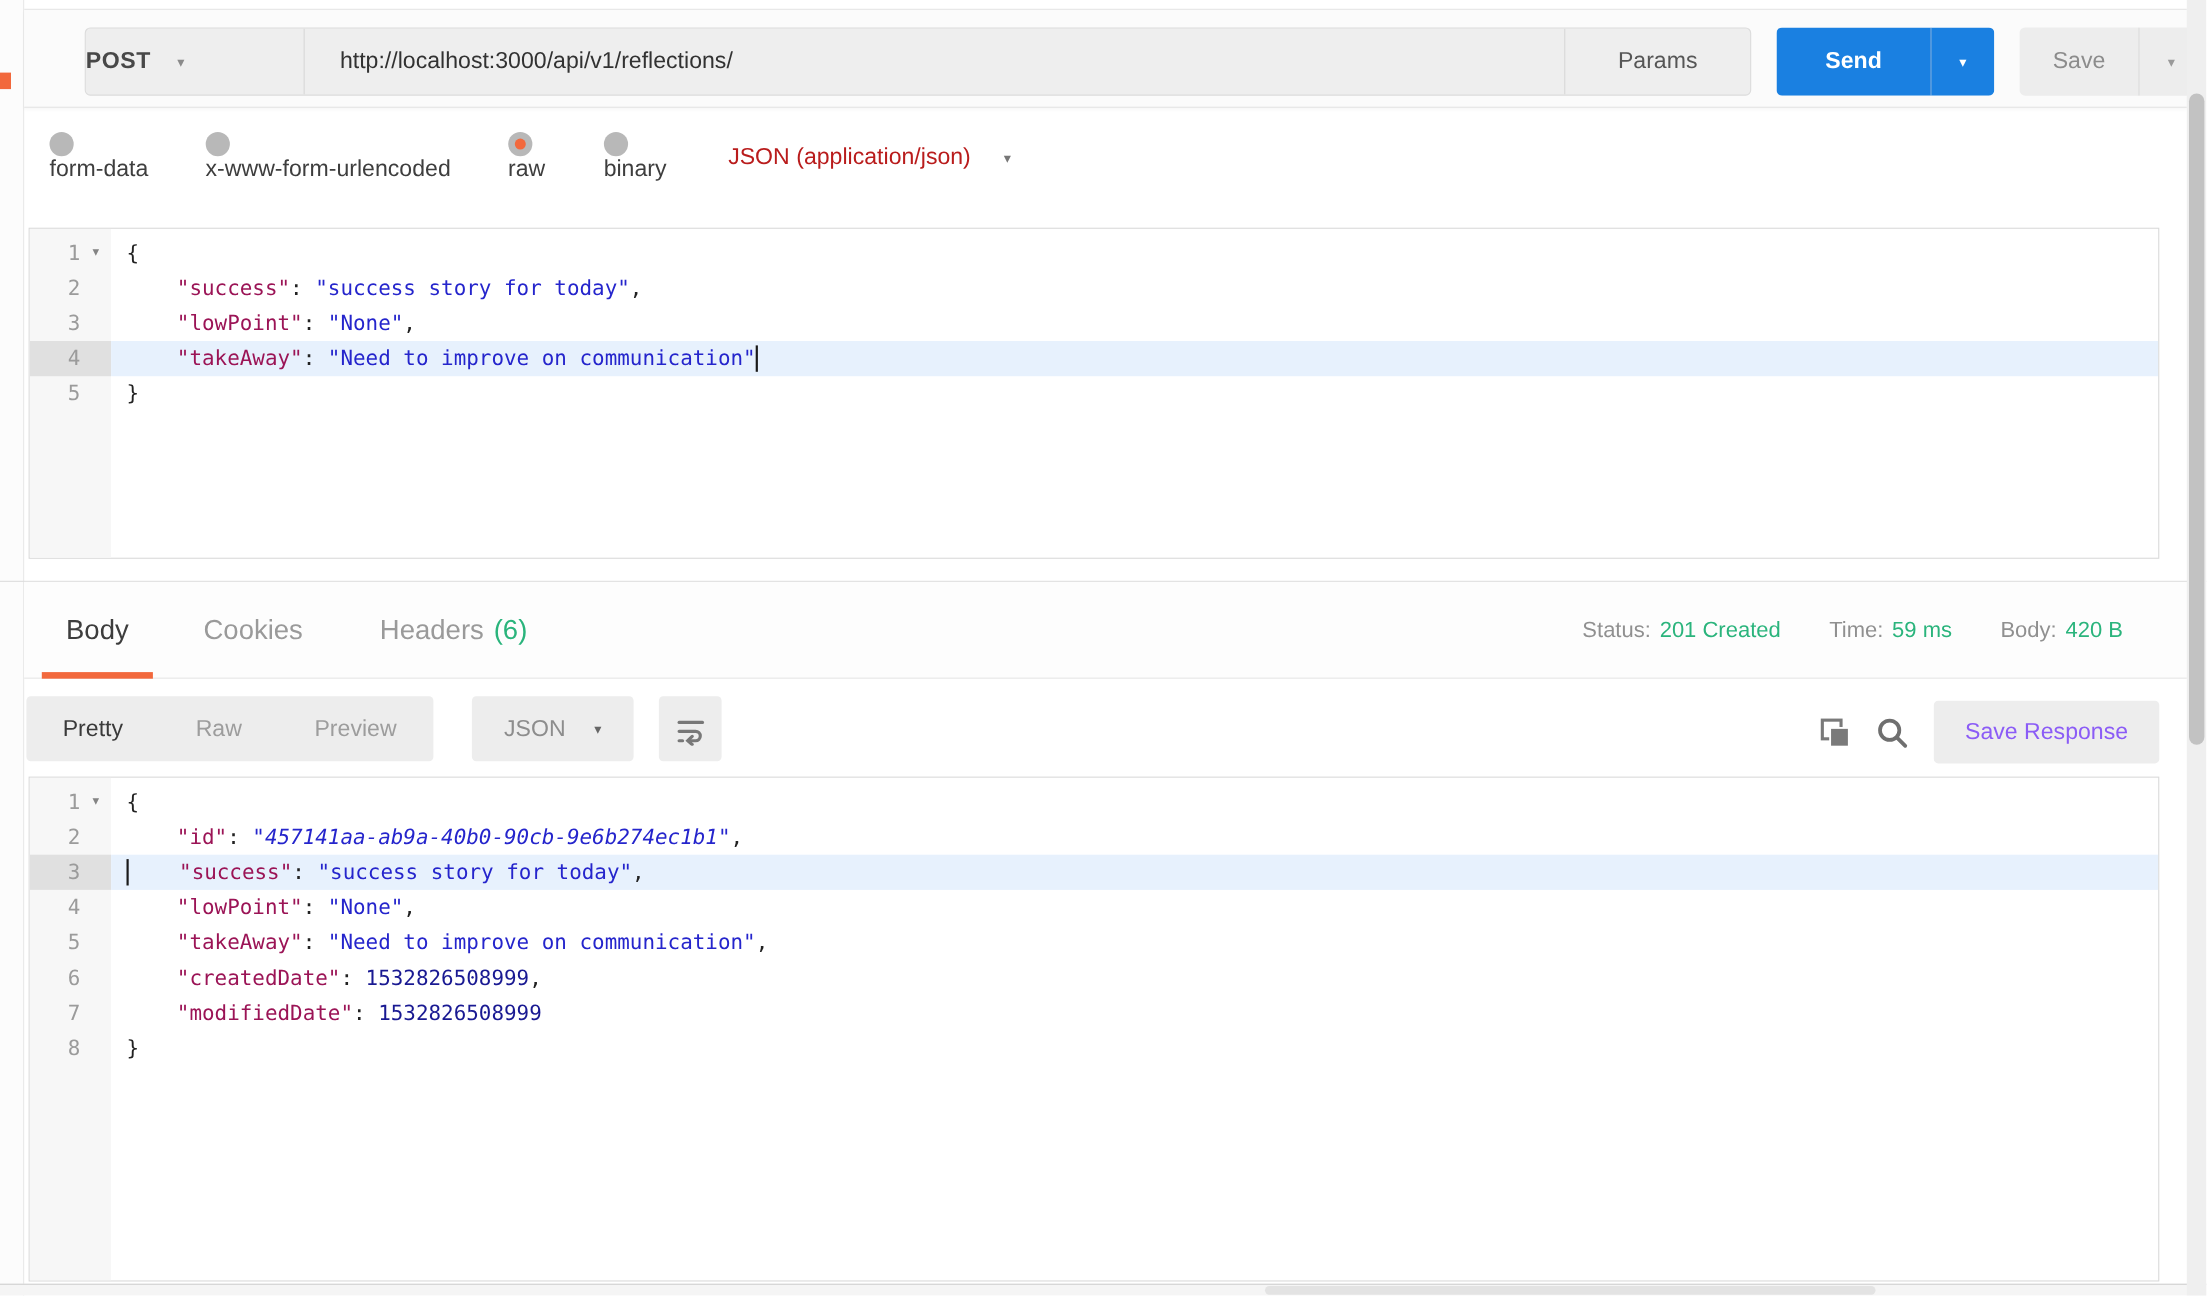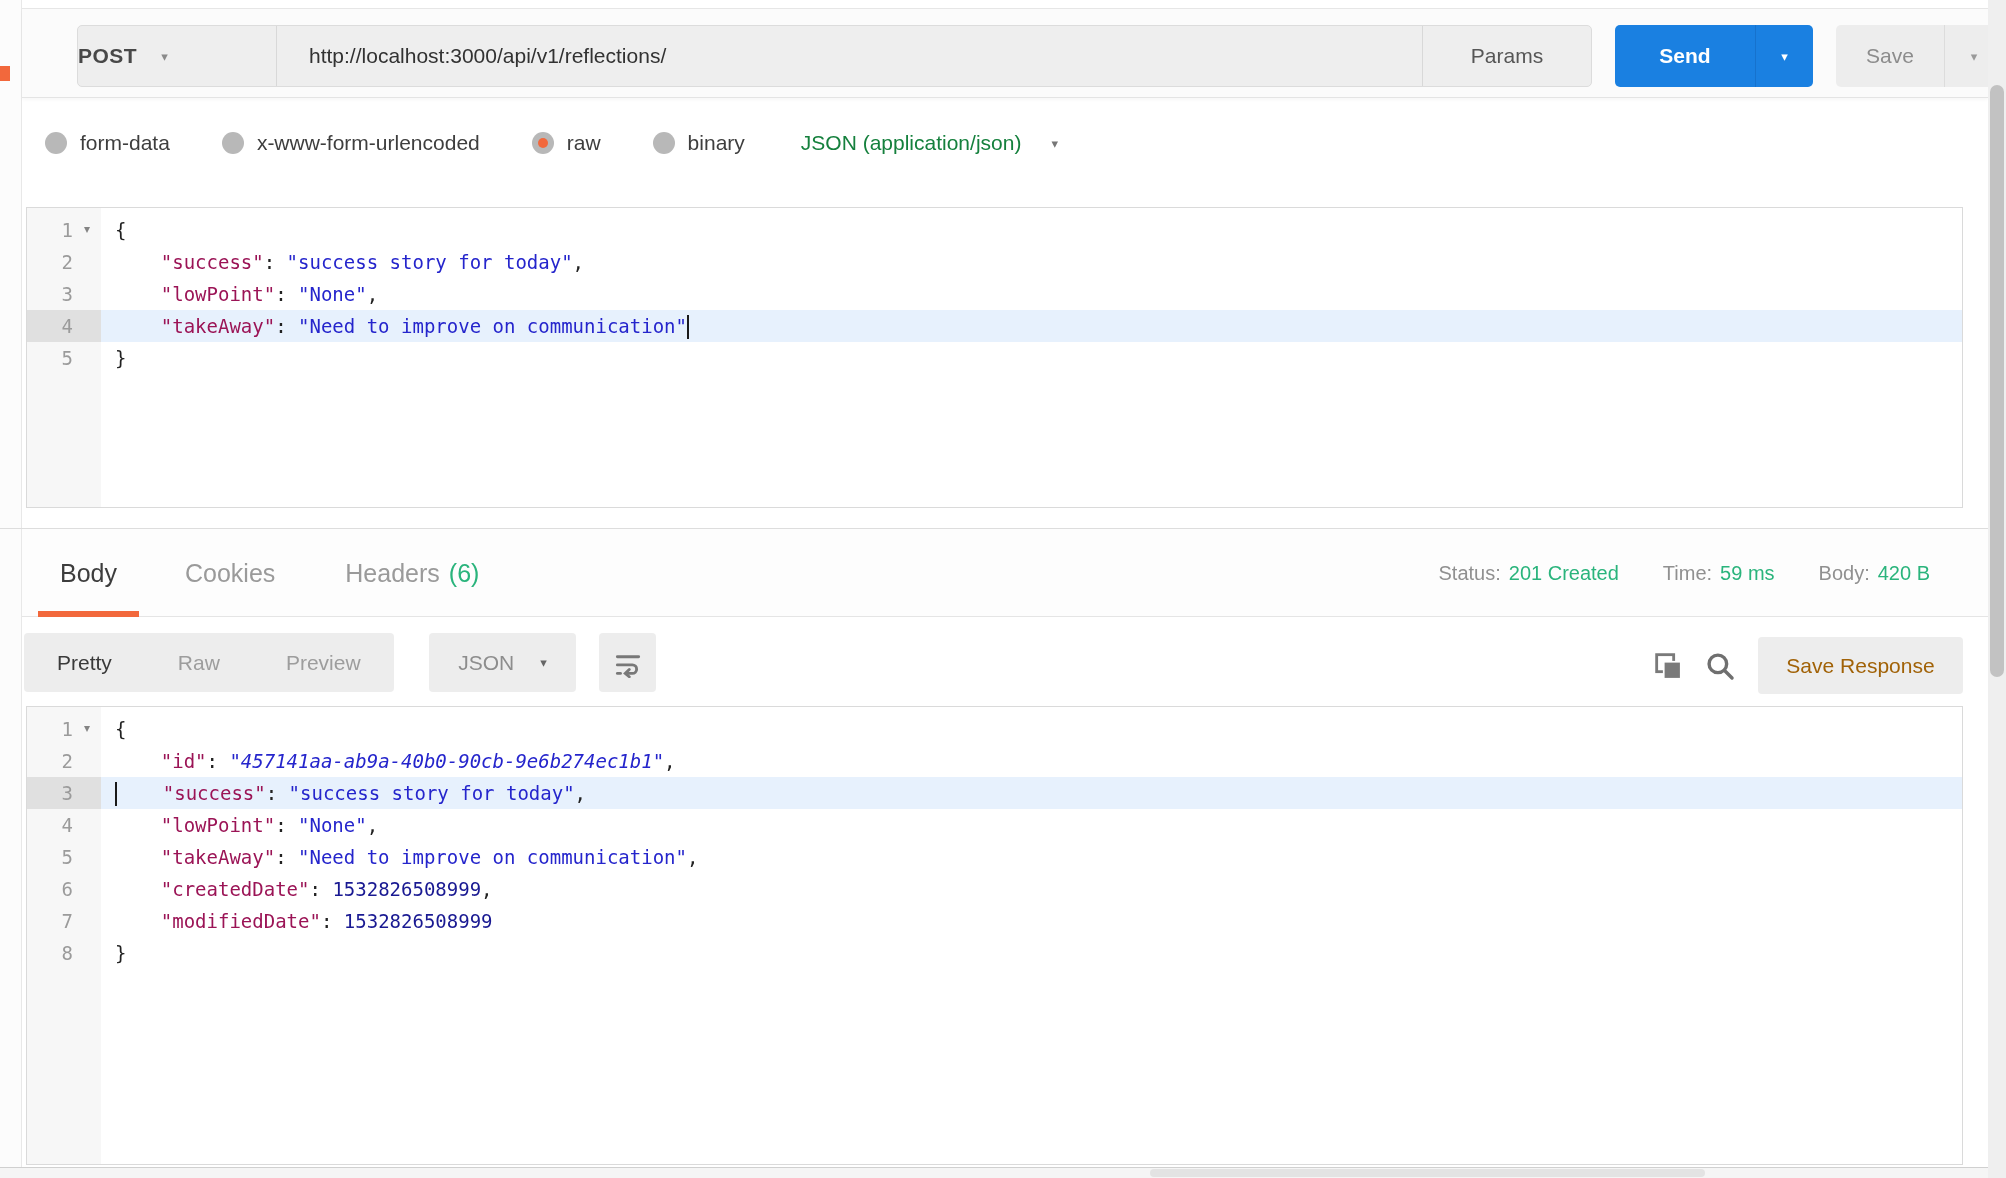--- a/index.html
+++ b/index.html
@@ -36,28 +36,28 @@
   .save-group { position:absolute; left:1814px; top:16px; height:62px; display:flex;
     background:#ededed; border-radius:5px; overflow:hidden; }
   .save-main { width:108px; display:flex; align-items:center; justify-content:center;
     font-size:21px; color:#8c8c8c; cursor:pointer; }
   .save-sep { width:1px; background:#dcdcdc; }
   .save-caret { width:58px; display:flex; align-items:center; justify-content:center; cursor:pointer; }
   .save-caret .caret { color:#9a9a9a; }
 
   
   .radio-row { position:absolute; left:45px; top:118px; height:50px; display:flex; align-items:center; }
-  .radio-item { display:flex; align-items:center; margin-right:52px; cursor:pointer; }
+  .radio-item { display:flex; margin-right:52px; cursor:pointer;flex-direction:column; }
   .radio-circle { width:22px; height:22px; border-radius:50%; background:#b8b8b8; margin-right:13px;
     display:flex; align-items:center; justify-content:center; }
   .radio-dot { width:10px; height:10px; border-radius:50%; background:transparent; }
   .radio-item.selected .radio-dot { background:#f2683c; }
   .radio-label { font-size:21px; color:#3e3e3e; }
   .content-type { display:flex; align-items:center; gap:30px; margin-left:4px; cursor:pointer; }
-  .content-type-label { font-size:21px; color:#15803d; }
+  .content-type-label { font-size:21px; color:#b91c1c; }
   .content-type .caret { color:#777; }
 
   
   .editor { position:absolute; background:#ffffff; border:1px solid #dadada;
     font-family:"DejaVu Sans Mono", monospace; font-size:19px; overflow:hidden; }
   .editor::before { content:''; position:absolute; left:0; top:0; bottom:0; width:74px; background:#f7f7f7; }
   .ed-lines { position:relative; padding-top:6px; }
   .ed-line { display:flex; height:32px; line-height:32px; white-space:pre; }
   .ed-gutter { flex:0 0 74px; display:flex; }
   .ed-line.active .ed-gutter { background:#e0e0e0; }
@@ -106,21 +106,21 @@
   .format-label { font-size:21px; color:#8d8d8d; }
   .format-dropdown .caret { color:#666; }
   .wrap-button { position:absolute; left:599px; top:633px; width:57px; height:59px;
     background:#ededed; border-radius:4px; display:flex; align-items:center; justify-content:center; cursor:pointer; }
   .icon-button { position:absolute; top:646px; width:40px; height:40px; display:flex;
     align-items:center; justify-content:center; cursor:pointer; }
   .copy-button { left:1648px; }
   .search-button { left:1700px; }
   .save-response-button { position:absolute; left:1758px; top:637px; width:205px; height:57px;
     background:#ededed; border-radius:4px; display:flex; align-items:center; justify-content:center;
-    font-size:21px; color:#a16207; cursor:pointer; }
+    font-size:21px; color:#8b5cf6; cursor:pointer; }
 
   
   .bottom-bar { position:absolute; left:0; top:1167px; width:2006px; height:11px;
     background:#f5f5f5; border-top:1px solid #d0d0d0; }
   .h-scroll-thumb { position:absolute; left:1150px; top:1169px; width:555px; height:8px;
     background:#e3e3e3; border-radius:4px; }
   .v-scrollbar { position:absolute; left:1988px; top:0; width:18px; height:1178px; background:#efefef; }
   .v-scroll-thumb { position:absolute; left:2px; top:85px; width:14px; height:592px;
     background:#c2c2c2; border-radius:7px; }
 </style>

